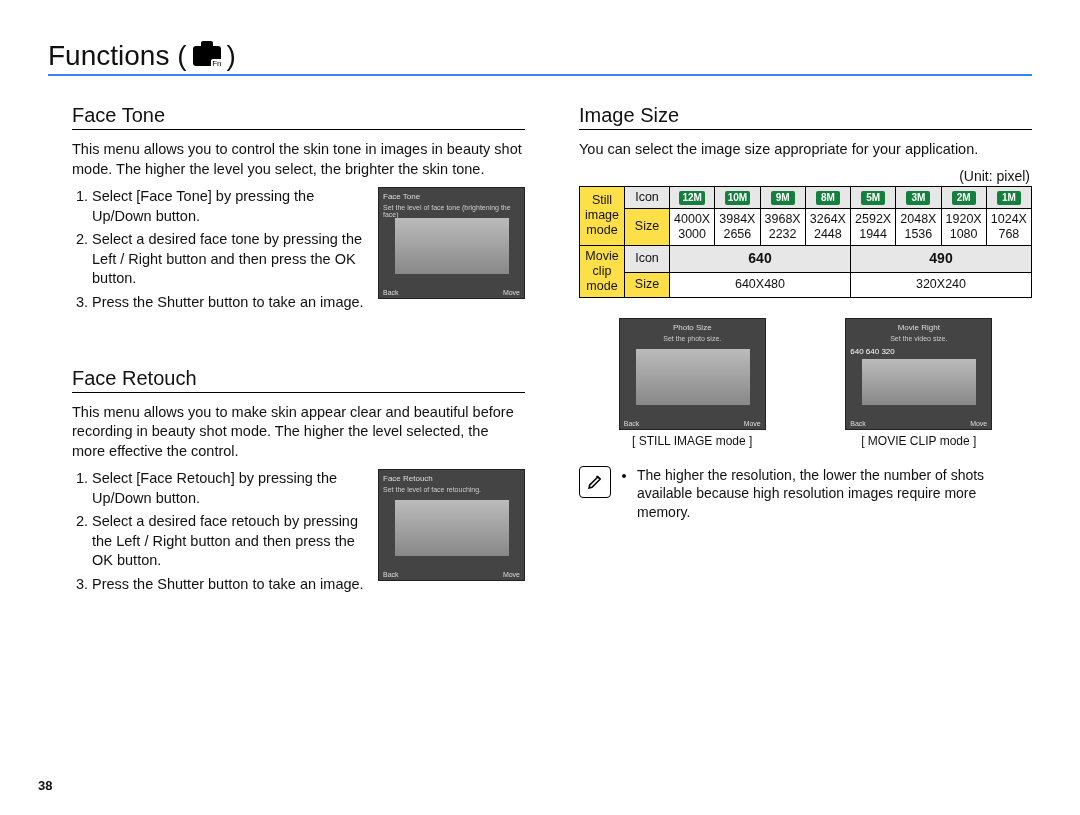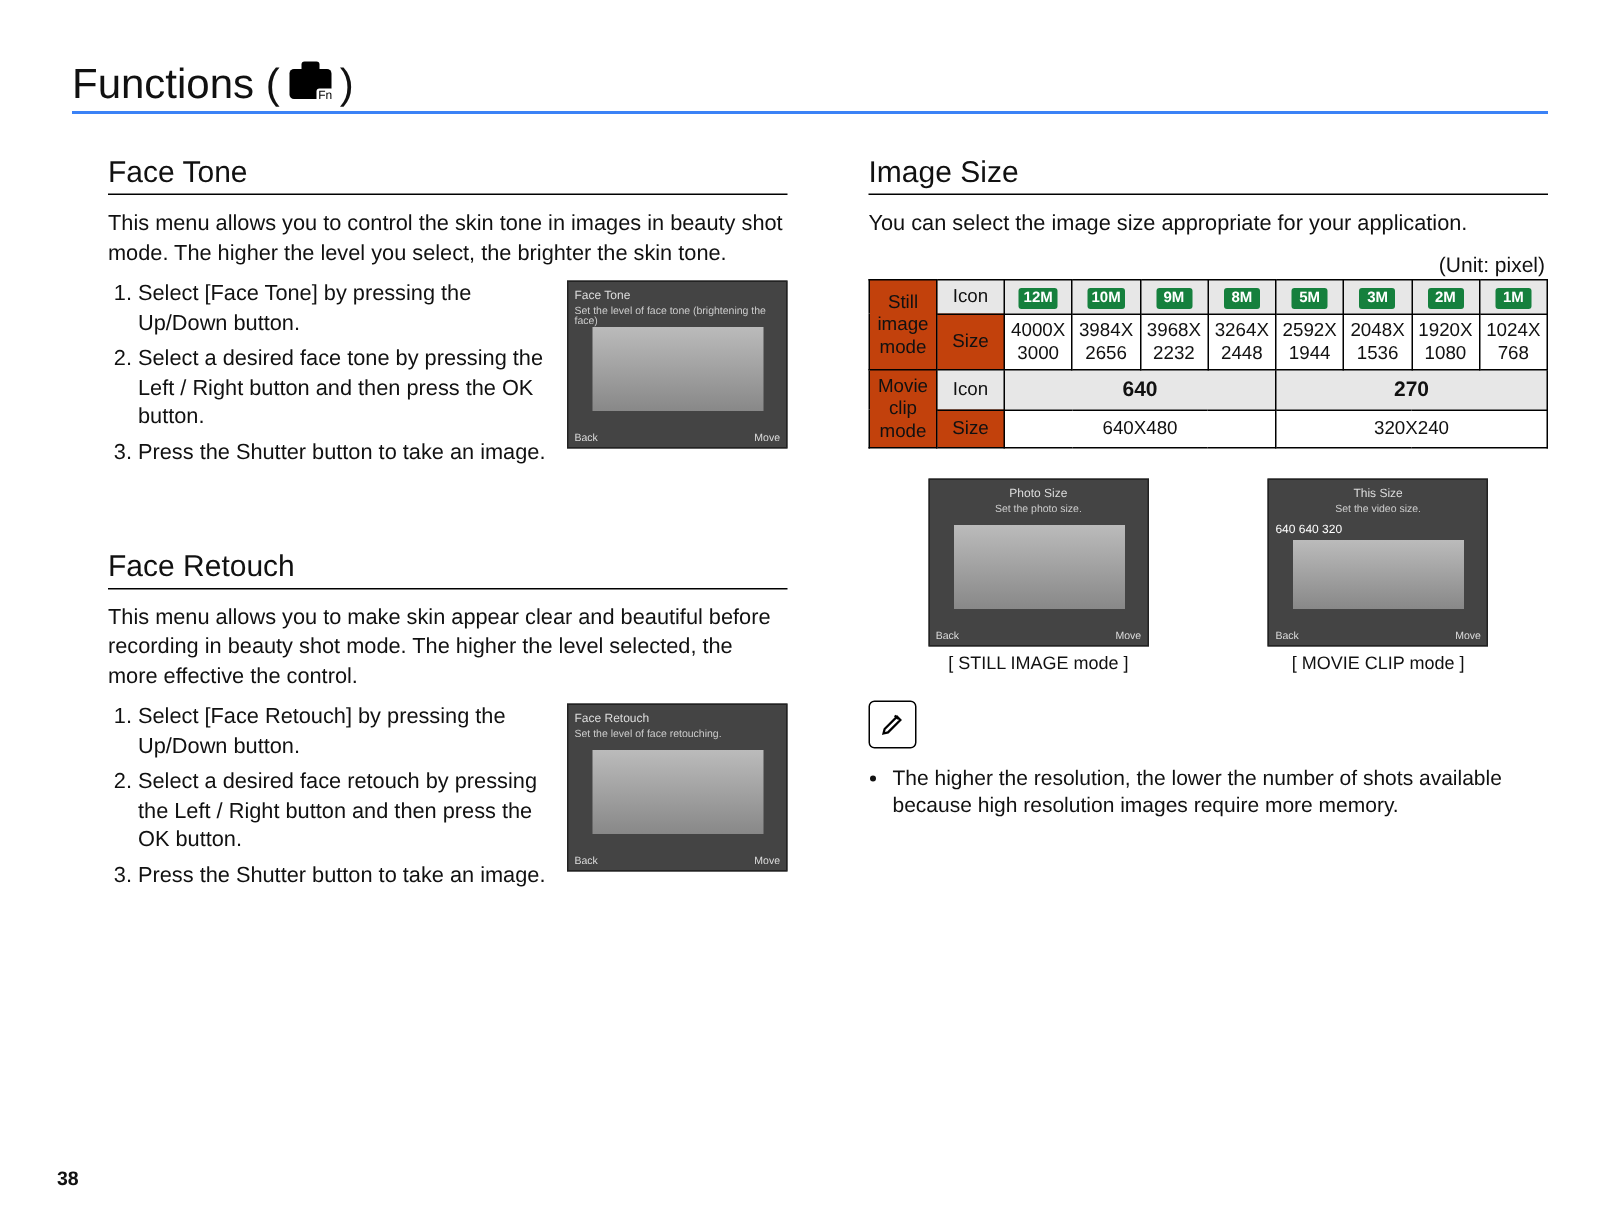--- a/index.html
+++ b/index.html
@@ -90,21 +90,21 @@
     font-size: 12.5px;
     table-layout: fixed;
   }
   table.size-table th, table.size-table td {
     border: 1px solid #000;
     text-align: center;
     padding: 3px 0;
     vertical-align: middle;
     line-height:1.2;
   }
-  table.size-table .label-col { width: 44px; background:#c2410c; }
+  table.size-table .label-col { width: 44px; background:#fde047; }
   table.size-table .grey { background:#e7e7e7; }
   .icon-box {
     display:inline-block;
     background:#15803d;color:#fff;
     font-weight:bold;font-size:10px;
     padding:1px 3px;border-radius:2px;
     min-width:18px;
   }
   .movie-icon { font-weight:bold; font-size:14px; }
   .fig-pair {
@@ -115,21 +115,20 @@
   .fig-block{ text-align:center; }
   .fig-block .lcd-fig { width:145px;height:110px; }
   .fig-label { font-size:12px; margin-top:4px; }
   .note-box {
     display:flex;
     align-items:flex-start;
     gap:10px;
     margin-top:18px;
     font-size:14px;
     line-height:1.35;
-    flex-direction:column;
   }
   .note-icon {
     width:30px;height:30px;border:1.5px solid #000;border-radius:4px;
     display:flex;align-items:center;justify-content:center;
     flex-shrink:0;
   }
   .note-text ul { margin:0; padding-left:16px; }
   .pagenum {
     position:absolute;
     left:38px;bottom:22px;
@@ -234,21 +233,21 @@
         <td>3264X 2448</td>
         <td>2592X 1944</td>
         <td>2048X 1536</td>
         <td>1920X 1080</td>
         <td>1024X 768</td>
       </tr>
       <tr>
         <td class="label-col" rowspan="2">Movie clip mode</td>
         <td class="label-col grey">Icon</td>
         <td class="grey movie-icon" colspan="4">640</td>
-        <td class="grey movie-icon" colspan="4">270</td>
+        <td class="grey movie-icon" colspan="4">490</td>
       </tr>
       <tr>
         <td class="label-col">Size</td>
         <td colspan="4">640X480</td>
         <td colspan="4">320X240</td>
       </tr>
     </tbody>
       </table>
 
     <div class="fig-pair">
@@ -259,21 +258,21 @@
           <div class="photo"></div>
           <div class="bottombar">
             <span>Back</span>
             <span>Move</span>
           </div>
         </div>
         <div class="fig-label">[ STILL IMAGE mode ]</div>
       </div>
       <div class="fig-block">
         <div class="lcd-fig">
-          <div class="topbar">This Size</div>
+          <div class="topbar">Movie Right</div>
           <div class="caption-line">Set the video size.</div>
           <div style="position:absolute;left:4px;top:28px;font-size:8px;color:#fff;">640  640  320</div>
           <div class="photo" style="top:40px;height:46px;"></div>
           <div class="bottombar">
             <span>Back</span>
             <span>Move</span>
           </div>
         </div>
         <div class="fig-label">[ MOVIE CLIP mode ]</div>
       </div>

